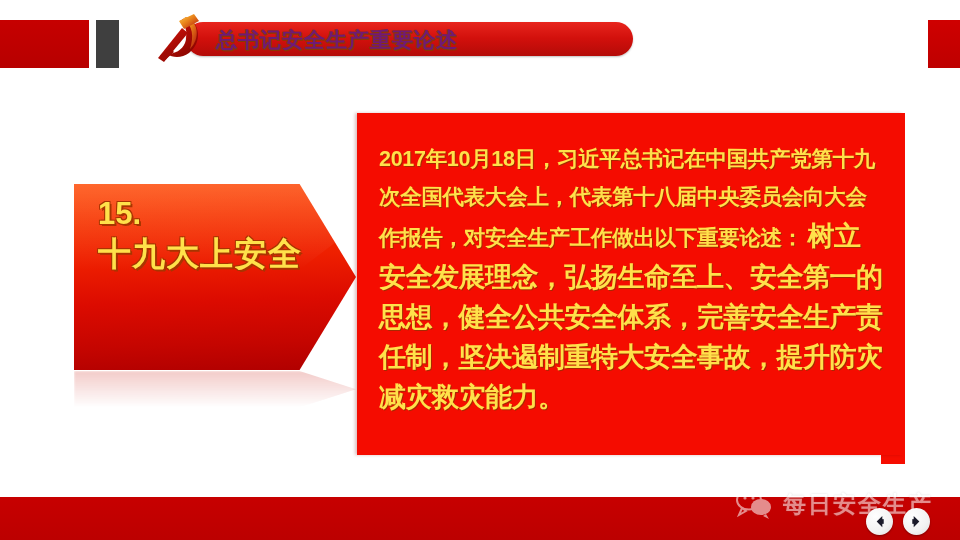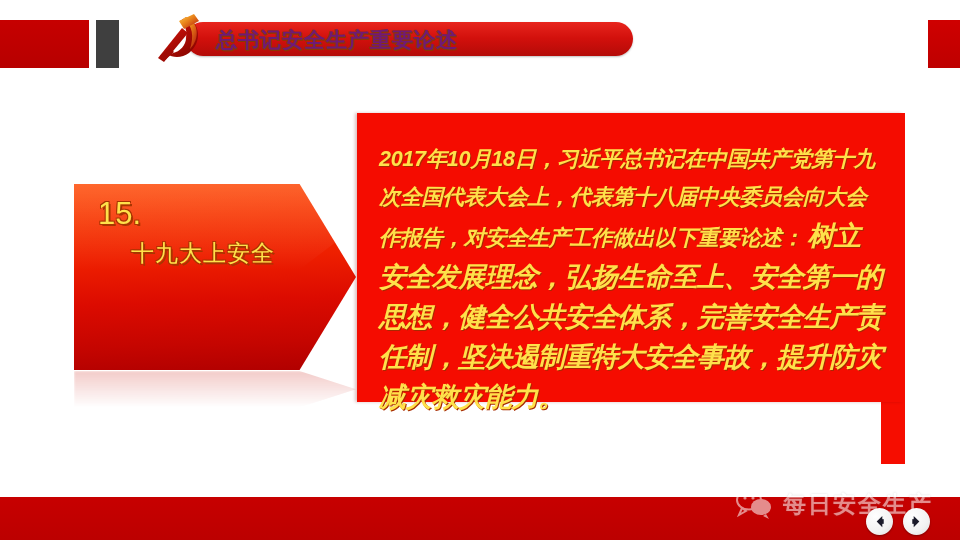--- a/index.html
+++ b/index.html
@@ -84,40 +84,39 @@
     position: absolute; left: 74px; top: 371px;
     width: 282px; height: 52px;
     background: linear-gradient(180deg,rgba(200,20,10,.22),rgba(200,20,10,0) 70%);
     clip-path: polygon(0 0, 80% 0, 100% 35%, 80% 70%, 0 70%);
     filter: blur(1px);
   }
   .arrow-text {
     position: absolute; left: 24px; top: 10px;
     width: 210px;
     color: #ffe14a;
-    font-weight: normal;
+    font-weight: bold;
     text-shadow: 2px 2px 0 #a83500, -1px -1px 0 #a83500, 1px -1px 0 #a83500, -1px 1px 0 #a83500;
   }
   .arrow-num { font-size: 31px; line-height: 40px; letter-spacing: 0px; }
-  .arrow-line { font-size: 23px; line-height: 39px; letter-spacing: 1px; text-align: center; }
+  .arrow-line { font-size: 33px; line-height: 39px; letter-spacing: 1px; }
 
   
   .red-strip {
     position: absolute; left: 881px; top: 113px;
     width: 24px; height: 351px;
     background: #f60d00;
   }
 
   
   .content-panel {
     position: absolute; left: 357px; top: 113px;
-    width: 546px; height: 289px;
+    width: 546px; height: 342px;
     background: #f50c00;
     box-shadow: -2px 0 3px rgba(120,0,0,.25);
-    font-style: italic;
   }
   .content-text {
     position: absolute; left: 22px; top: 27px;
     width: 506px;
     color: #ffe14a;
     font-weight: bold;
     text-shadow: 1px 1px 0 #a62a00;
   }
   .ct-small {
     font-size: 21.5px; line-height: 38px;

